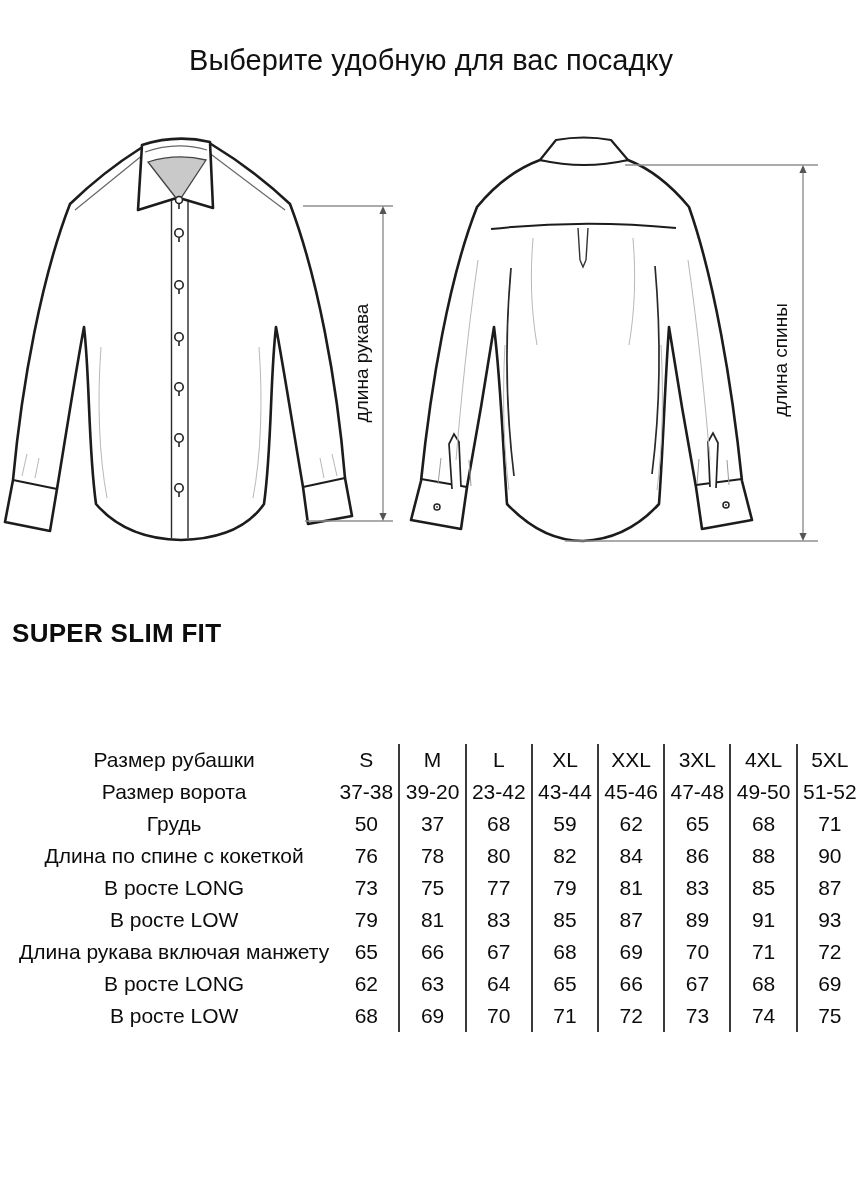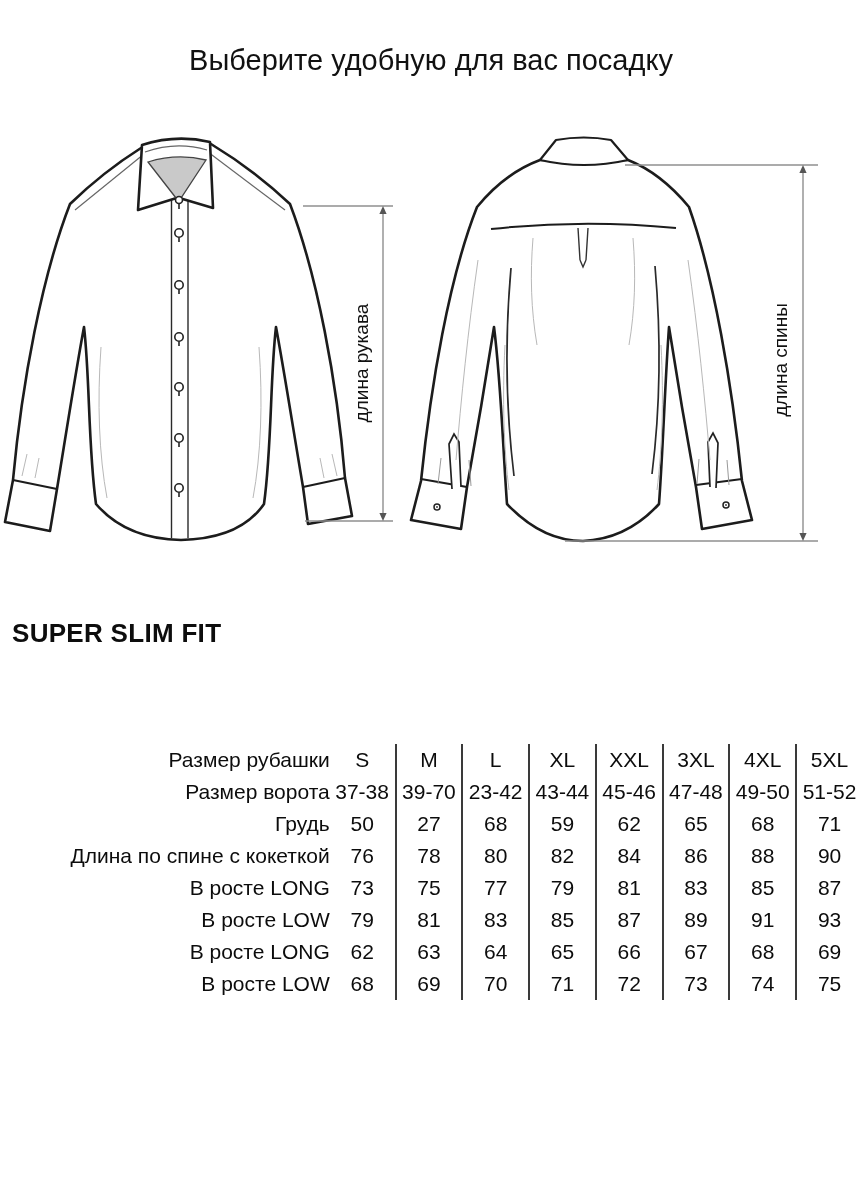--- a/index.html
+++ b/index.html
@@ -8,21 +8,21 @@
   .title{position:absolute;top:44px;left:0;width:100%;text-align:center;
          font-size:29px;font-weight:400;margin:0;color:#111;}
   .diagram{position:absolute;top:110px;left:0;}
   .fit-heading{position:absolute;top:618px;left:12px;margin:0;
                font-size:26px;font-weight:700;letter-spacing:.3px;color:#0d0d0d;}
   .fit-desc{position:absolute;top:654px;left:12px;margin:0;width:810px;
             font-size:20px;line-height:31px;color:#111;}
   table.size-table{position:absolute;top:744px;left:14px;border-collapse:collapse;
                    table-layout:fixed;}
   .size-table td{height:32px;padding:0;font-size:21px;white-space:nowrap;vertical-align:middle;color:#0c0c0c;}
-  .size-table td.rlabel{width:322px;text-align:right;}
+  .size-table td.rlabel{width:322px;text-align:center;}
   .size-table td.val{width:66px;text-align:center;border-left:2px solid #3a3a3a;}
   .size-table td.val.first{border-left:none;}
   .outline{fill:#fff;stroke:#1c1c1c;stroke-width:2.6;stroke-linejoin:round;}
   .seam{fill:none;stroke:#1c1c1c;stroke-width:2;}
   .thin{fill:none;stroke:#666;stroke-width:1.2;}
   .soft{fill:none;stroke:#b8b8b8;stroke-width:1;}
   .measure{fill:none;stroke:#8f8f8f;stroke-width:1.4;}
   .mhead{fill:#555;stroke:none;}
   .mlabel{font-family:"Liberation Sans",sans-serif;font-size:19px;fill:#111;}
 </style>
@@ -131,32 +131,32 @@
           <td class="val">L</td>
           <td class="val">XL</td>
           <td class="val">XXL</td>
           <td class="val">3XL</td>
           <td class="val">4XL</td>
           <td class="val">5XL</td>
         </tr>
         <tr>
           <td class="rlabel">Размер ворота</td>
           <td class="val first">37-38</td>
-          <td class="val">39-70</td>
+          <td class="val">39-20</td>
           <td class="val">23-42</td>
           <td class="val">43-44</td>
           <td class="val">45-46</td>
           <td class="val">47-48</td>
           <td class="val">49-50</td>
           <td class="val">51-52</td>
         </tr>
         <tr>
           <td class="rlabel">Грудь</td>
           <td class="val first">50</td>
-          <td class="val">27</td>
+          <td class="val">37</td>
           <td class="val">68</td>
           <td class="val">59</td>
           <td class="val">62</td>
           <td class="val">65</td>
           <td class="val">68</td>
           <td class="val">71</td>
         </tr>
         <tr>
           <td class="rlabel">Длина по спине с кокеткой</td>
           <td class="val first">76</td>
@@ -184,20 +184,31 @@
           <td class="val first">79</td>
           <td class="val">81</td>
           <td class="val">83</td>
           <td class="val">85</td>
           <td class="val">87</td>
           <td class="val">89</td>
           <td class="val">91</td>
           <td class="val">93</td>
         </tr>
         <tr>
+          <td class="rlabel">Длина рукава включая манжету</td>
+          <td class="val first">65</td>
+          <td class="val">66</td>
+          <td class="val">67</td>
+          <td class="val">68</td>
+          <td class="val">69</td>
+          <td class="val">70</td>
+          <td class="val">71</td>
+          <td class="val">72</td>
+        </tr>
+        <tr>
           <td class="rlabel">В росте LONG</td>
           <td class="val first">62</td>
           <td class="val">63</td>
           <td class="val">64</td>
           <td class="val">65</td>
           <td class="val">66</td>
           <td class="val">67</td>
           <td class="val">68</td>
           <td class="val">69</td>
         </tr>

